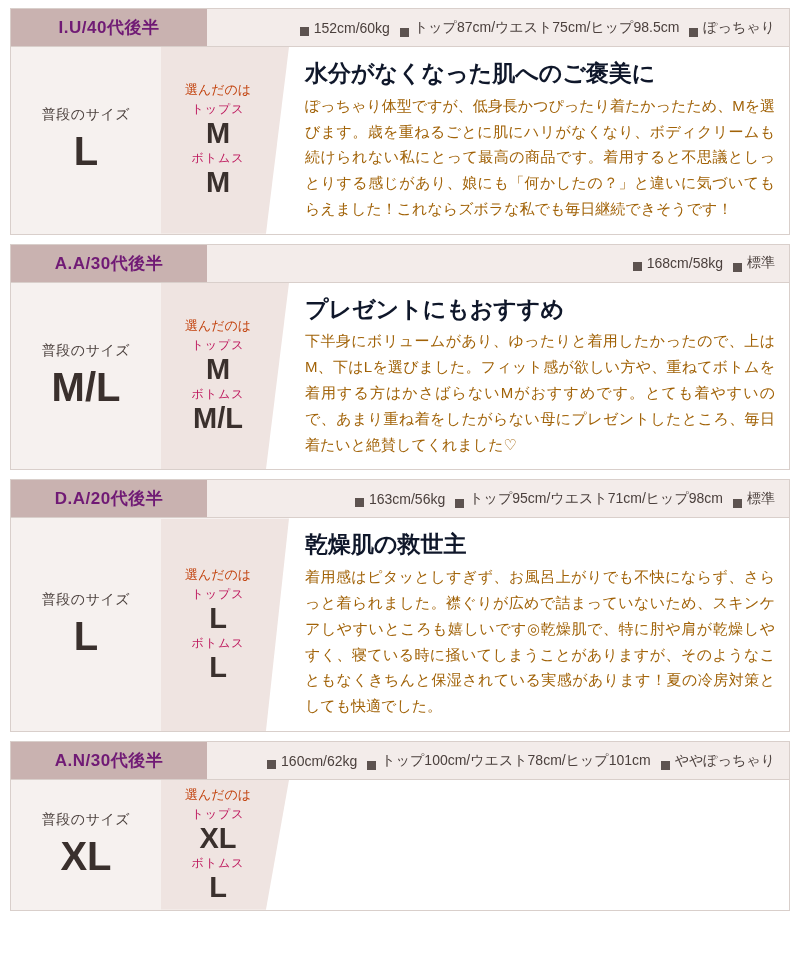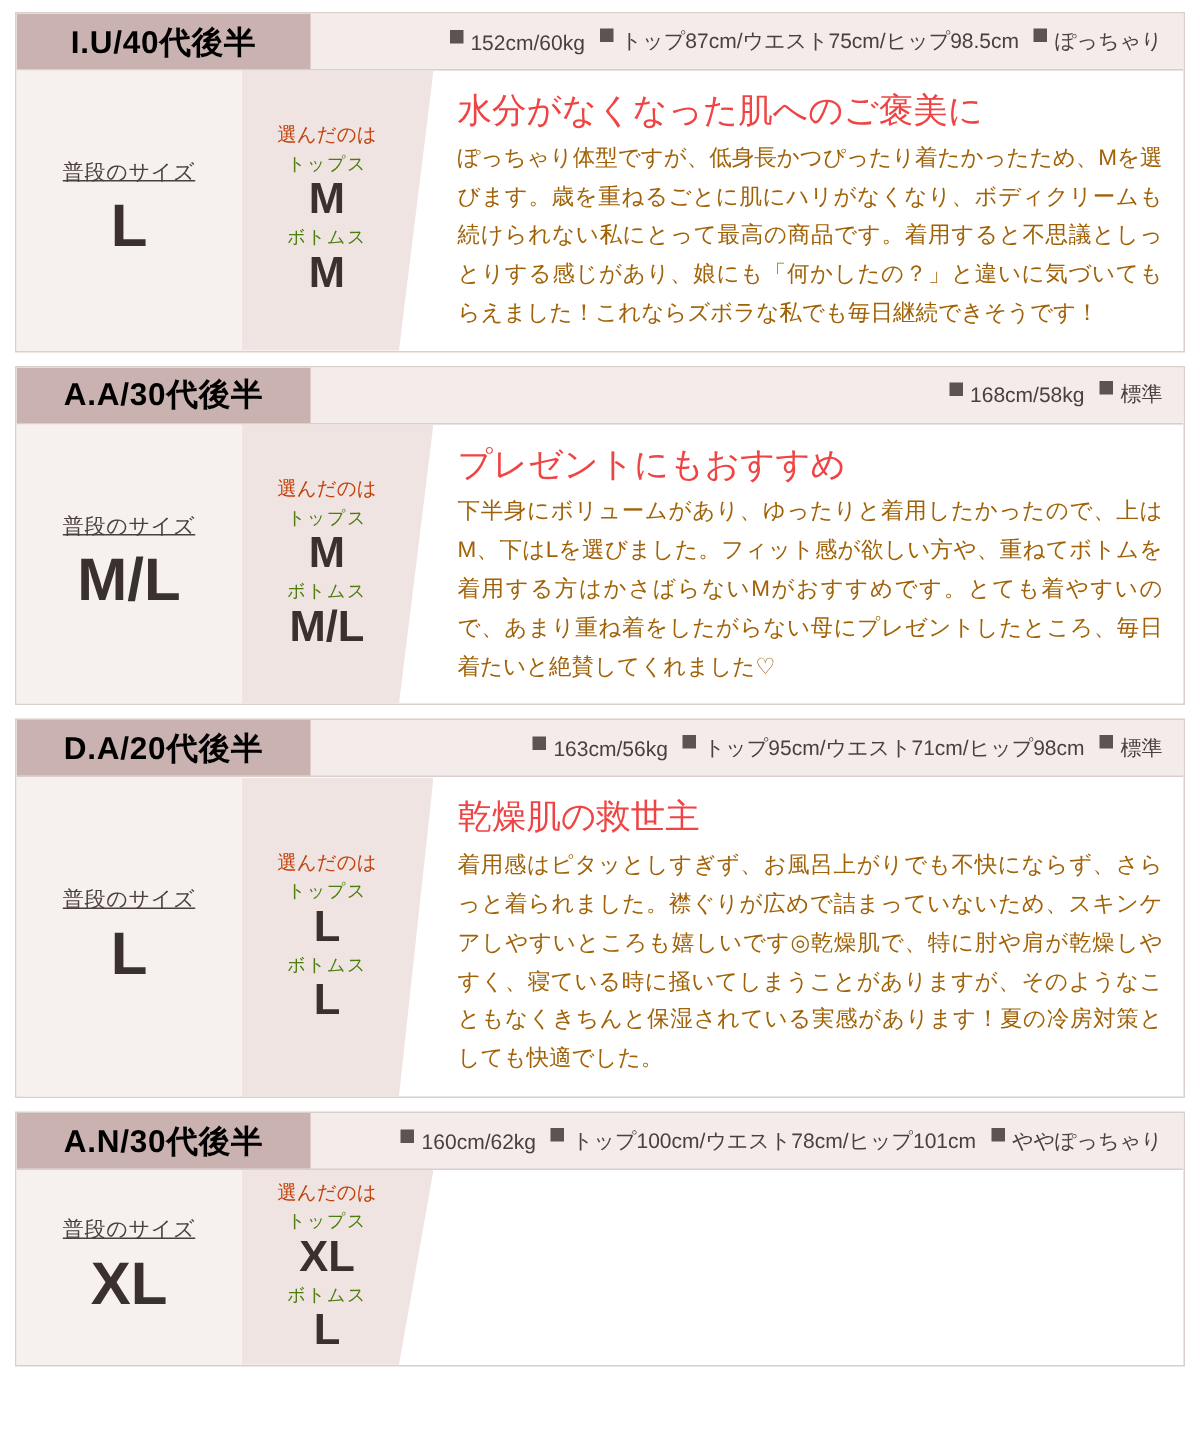--- a/index.html
+++ b/index.html
@@ -27,42 +27,42 @@
   .card-header {
     display: flex;
     align-items: stretch;
     background: #f3ecea;
     border-bottom: 1px solid #d9cfcb;
     height: 38px;
   }
   .hdr-name {
     width: 196px;
     background: #c9b2b0;
-    color: #000000;
+    color: #701a75;
     font-weight: bold;
-    font-size: 21px;
+    font-size: 17px;
     display: flex;
     align-items: center;
     justify-content: center;
     letter-spacing: 0.5px;
   }
   .hdr-specs {
     flex: 1;
     display: flex;
     align-items: center;
     justify-content: flex-end;
     gap: 10px;
     padding-right: 14px;
     font-size: 14px;
     color: #4b403d;
     white-space: nowrap;
   }
   .spec {
     display: inline-flex;
-    align-items: flex-start;
+    align-items: flex-end;
     gap: 5px;
   }
   .sq {
     width: 9px; height: 9px;
     background: #5d5350;
     display: inline-block;
   }
   .card-body {
     display: flex;
     align-items: stretch;
@@ -75,21 +75,20 @@
     flex-direction: column;
     align-items: center;
     justify-content: center;
     padding: 6px 4px;
     position: relative;
   }
   .usual-label {
     font-size: 14px;
     color: #4b403d;
     letter-spacing: 0.5px;
-    text-decoration: underline;
   }
   .usual-value {
     font-size: 40px;
     font-weight: bold;
     color: #3a302d;
     line-height: 1.15;
     margin-top: 4px;
   }
   .chosen {
     width: 128px;
@@ -108,40 +107,40 @@
     flex-direction: column;
     align-items: center;
   }
   .chosen-title {
     font-size: 13px;
     color: #c2410c;
     margin-bottom: 2px;
   }
   .chosen-sub {
     font-size: 12px;
-    color: #4d7c0f;
+    color: #be185d;
     letter-spacing: 1px;
     font-family: Liberation Mono, monospace;
   }
   .chosen-val {
     font-size: 29px;
     font-weight: bold;
     color: #3a302d;
     line-height: 1.1;
   }
   .content {
     flex: 1;
     padding: 12px 14px 12px 16px;
     display: flex;
     flex-direction: column;
   }
   .content-title {
     font-size: 23px;
-    font-weight: normal;
-    color: #ef4444;
+    font-weight: bold;
+    color: #0f172a;
     line-height: 1.25;
     margin-bottom: 5px;
   }
   .content-text {
     font-size: 15px;
     line-height: 1.72;
     color: #a16207;
     text-align: justify;
   }
 </style>

